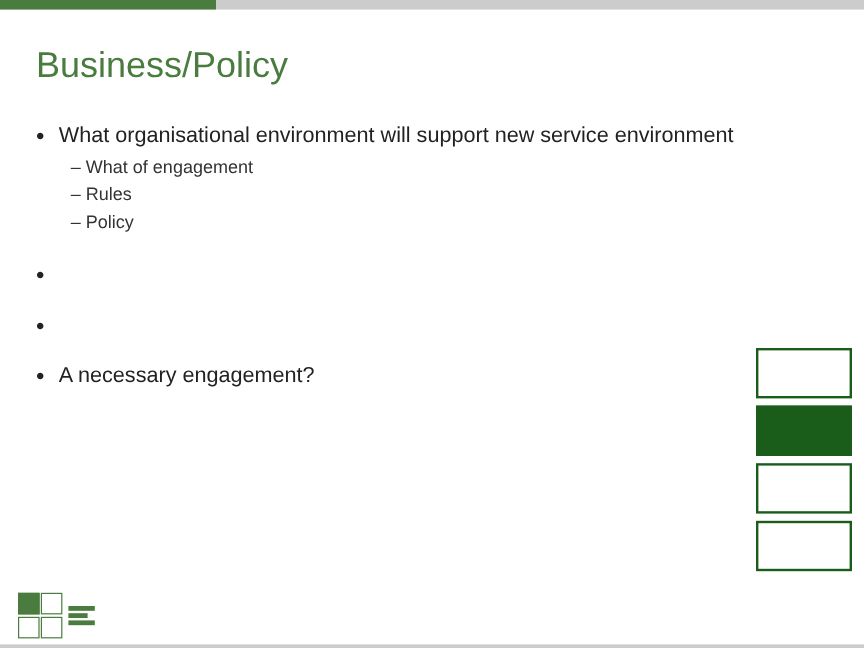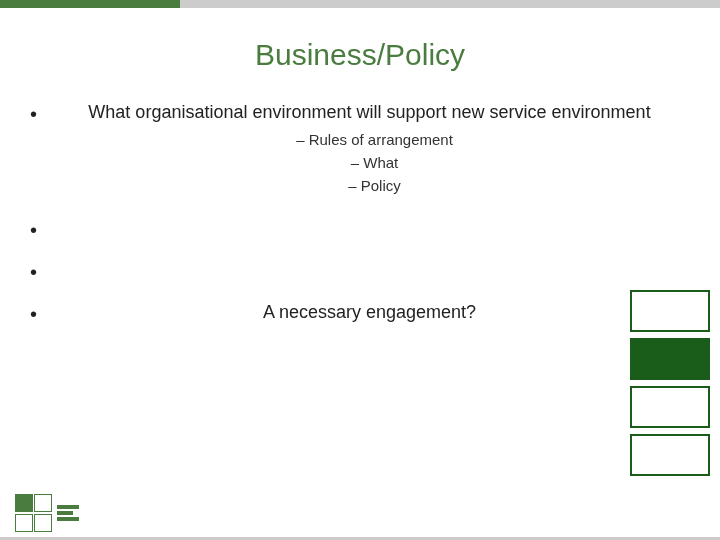--- a/index.html
+++ b/index.html
@@ -1,15 +1,15 @@
 <!DOCTYPE html>
 <html><head>
   <meta charset="utf-8">
   <style>
-    * { margin: 0; padding: 0; box-sizing: border-box; text-align: center; }
+    * { margin: 0; padding: 0; box-sizing: border-box; }
 
     body {
       width: 720px;
       height: 540px;
       background: #ffffff;
       font-family: 'Trebuchet MS', Arial, sans-serif;
       overflow: hidden;
       position: relative;
     }
 
@@ -192,22 +192,22 @@
 
   <h1 class="page-title">Business/Policy</h1>
 
   <ul class="bullet-list">
 
     <li>
       <span class="bullet-dot">•</span>
       <span class="bullet-text">
         <span>What organisational environment will support new service environment</span>
         <ul class="sub-list">
-          <li>Rules of arrangement</li>
-          <li>What</li>
+          <li>What of engagement</li>
+          <li>Rules</li>
           <li>Policy</li>
         </ul>
       </span>
     </li>
 
     <li>
       <span class="bullet-dot">•</span>
     </li>
 
     <li>

